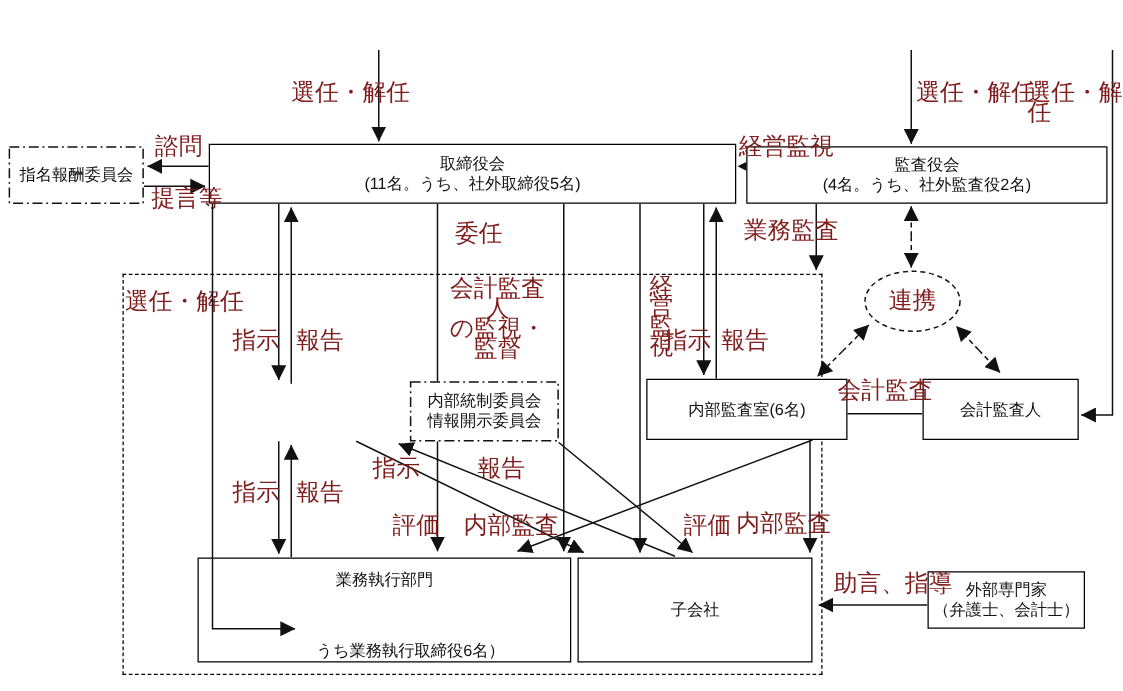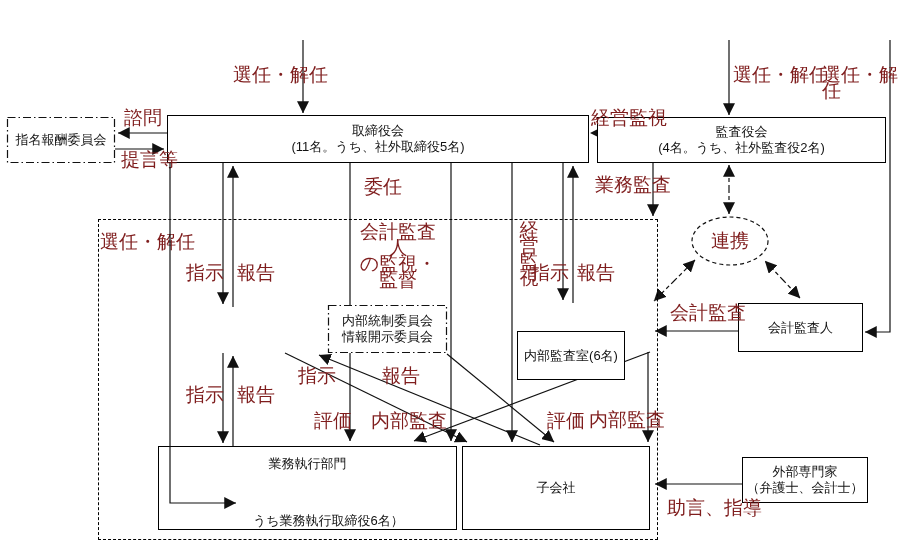--- a/index.html
+++ b/index.html
@@ -81,21 +81,21 @@
     <div>監査役会</div>
     <div class="sub">(4名。うち、社外監査役2名)</div>
   </div>
 
 
   <div class="box noborder" style="left:328px;top:305px;width:119px;height:48px;">
     <div>内部統制委員会</div>
     <div>情報開示委員会</div>
   </div>
 
-  <div class="box" style="left:517px;top:303px;width:108px;height:49px;margin-top:28px;">
+  <div class="box" style="left:517px;top:303px;width:161px;height:49px;">
     <div>内部監査室(6名)</div>
   </div>
 
   <div class="box" style="left:738px;top:303px;width:125px;height:49px;">
     <div>会計監査人</div>
   </div>
 
   <div class="box" id="execdept" style="left:158px;top:446px;width:299px;height:84px;justify-content:space-between;">
     <div class="t">業務執行部門</div>
     <div class="sub" style="margin-top:0;">うち業務執行取締役6名）</div>
@@ -131,21 +131,21 @@
   <div class="lbl" style="left:595px;top:177px;">業務監査</div>
   <div class="lbl" style="left:670px;top:305px;">会計監査</div>
   <div class="lbl" style="left:186px;top:387px;">指示</div>
   <div class="lbl" style="left:237px;top:387px;">報告</div>
   <div class="lbl" style="left:298px;top:368px;">指示</div>
   <div class="lbl" style="left:382px;top:368px;">報告</div>
   <div class="lbl" style="left:314px;top:413px;">評価</div>
   <div class="lbl" style="left:371px;top:413px;">内部監査</div>
   <div class="lbl" style="left:547px;top:413px;">評価</div>
   <div class="lbl" style="left:589px;top:412px;">内部監査</div>
-  <div class="lbl" style="left:667px;top:460px;margin-top:40px;">助言、指導</div>
+  <div class="lbl" style="left:667px;top:460px;">助言、指導</div>
 
   <svg class="layer" width="898" height="553" viewBox="0 0 898 553">
     <defs>
       <marker id="ah2" viewBox="0 0 10 10" refX="9.8" refY="5" markerWidth="12" markerHeight="12" orient="auto" markerUnits="userSpaceOnUse">
           <path d="M0,0 L10,5 L0,10 z" fill="#111"></path>
         </marker>
     </defs>
     <g stroke="#111" stroke-width="1.2" fill="none">
       <polyline points="170,163 170,503 236,503" marker-end="url(#ah2)"></polyline>
       <rect x="7.5" y="117.5" width="107" height="45" stroke-dasharray="8 3 1.5 3"></rect>

